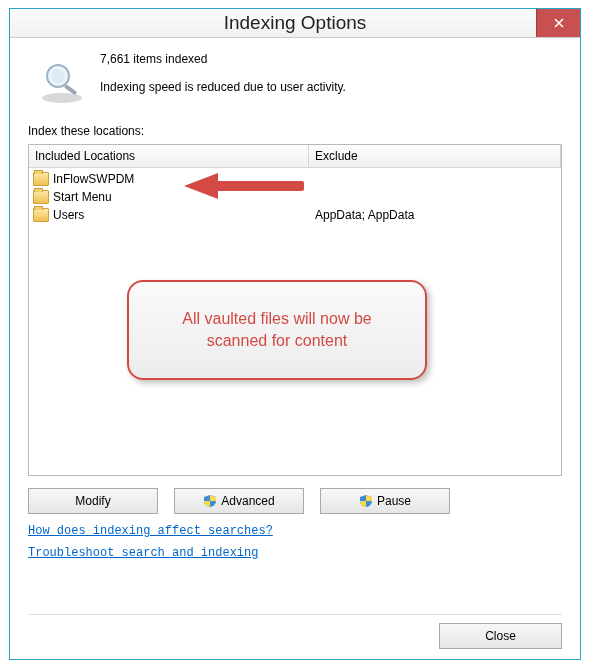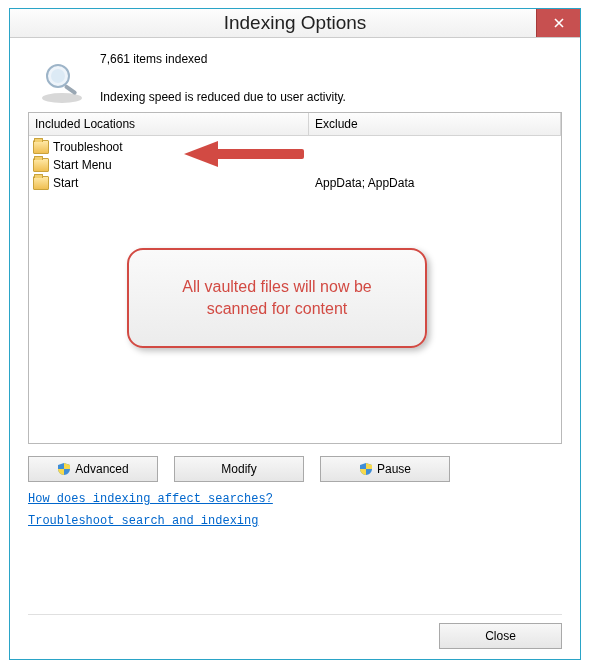--- a/index.html
+++ b/index.html
@@ -63,21 +63,21 @@
   }
   .mag-icon {
     width: 48px;
     height: 48px;
     margin: 6px 14px 0 10px;
     position: relative;
     flex-shrink: 0;
   }
   .mag-icon svg { width: 100%; height: 100%; }
   .status-text { padding-top: 0; }
-  .status-text .line1 { margin-bottom: 24px; }
+  .status-text .line1 { margin-bottom: 14px; }
   .section-label {
     margin-top: 12px;
     margin-bottom: 6px;
   }
   .locations-box {
     border: 1px solid #b9b9b9;
     height: 330px;
     background: #fff;
     position: relative;
     overflow: hidden;
@@ -226,73 +226,74 @@
           <circle cx="20" cy="18" r="7" fill="#dceaf5"></circle>
           <rect x="28" y="26" width="14" height="4" rx="2" transform="rotate(35 28 26)" fill="#9aa7b3"></rect>
         </svg>
       </div>
       <div class="status-text">
         <div class="line1">7,661 items indexed</div>
         <div>Indexing speed is reduced due to user activity.</div>
       </div>
     </div>
 
+    <div class="section-label">Index these locations:</div>
 
     <div class="locations-box">
       <div class="loc-header">
         <div class="col col-inc">Included Locations</div>
         <div class="col col-exc">Exclude</div>
       </div>
       <div class="loc-body">
         <div class="loc-row">
           <div class="cell-inc">
               <span class="folder-icon"></span>
-              <span>Troubleshoot</span>
+              <span>InFlowSWPDM</span>
             </div>
           <div class="cell-exc"></div>
         </div>
         <div class="loc-row">
           <div class="cell-inc">
               <span class="folder-icon"></span>
               <span>Start Menu</span>
             </div>
           <div class="cell-exc"></div>
         </div>
         <div class="loc-row">
           <div class="cell-inc">
               <span class="folder-icon"></span>
-              <span>Start</span>
+              <span>Users</span>
             </div>
           <div class="cell-exc">AppData; AppData</div>
         </div>
       </div>
 
       <svg class="arrow-annotation" viewBox="0 0 120 26">
         <rect x="30" y="8" width="90" height="10" fill="#d24a43" rx="2"></rect>
         <polygon points="0,13 34,0 34,26" fill="#d24a43"></polygon>
       </svg>
 
       <div class="callout">
         <span>All vaulted files will now be scanned for content</span>
       </div>
     </div>
 
     <div class="button-row">
+      <div class="btn">
+        <span>Modify</span>
+      </div>
       <div class="btn">
         <svg class="shield" viewBox="0 0 14 14">
           <path d="M7 1 L13 3 V7 C13 10 10 13 7 13 C4 13 1 10 1 7 V3 Z" fill="#3f8dd6"></path>
           <path d="M7 1 L13 3 V7 L7 7 Z" fill="#f7d94c"></path>
           <path d="M7 7 L7 13 C4 13 1 10 1 7 Z" fill="#f7d94c"></path>
         </svg>
         <span>Advanced</span>
       </div>
       <div class="btn">
-        <span>Modify</span>
-      </div>
-      <div class="btn">
         <svg class="shield" viewBox="0 0 14 14">
           <path d="M7 1 L13 3 V7 C13 10 10 13 7 13 C4 13 1 10 1 7 V3 Z" fill="#3f8dd6"></path>
           <path d="M7 1 L13 3 V7 L7 7 Z" fill="#f7d94c"></path>
           <path d="M7 7 L7 13 C4 13 1 10 1 7 Z" fill="#f7d94c"></path>
         </svg>
         <span>Pause</span>
       </div>
     </div>
 
     <div class="links">

